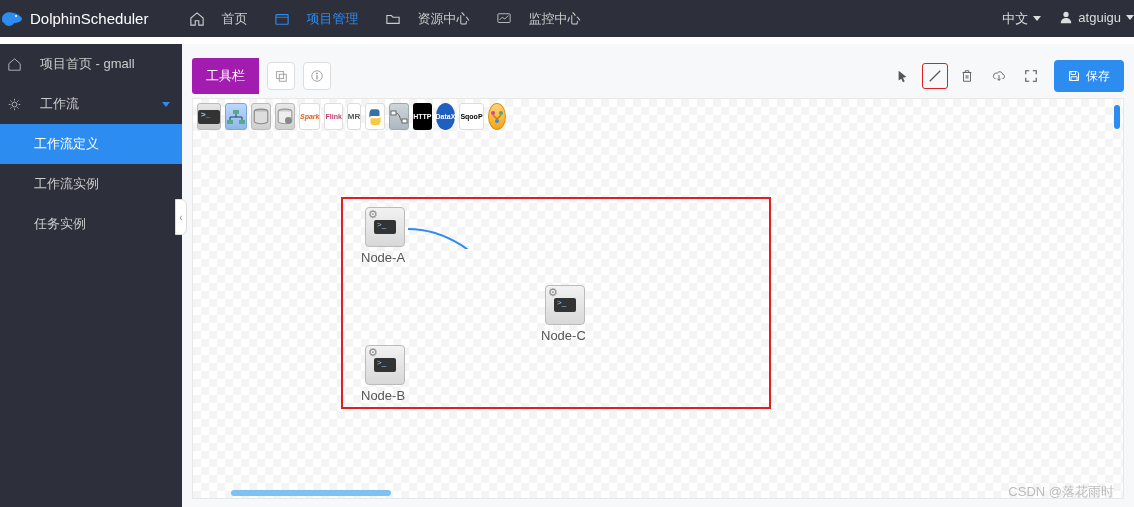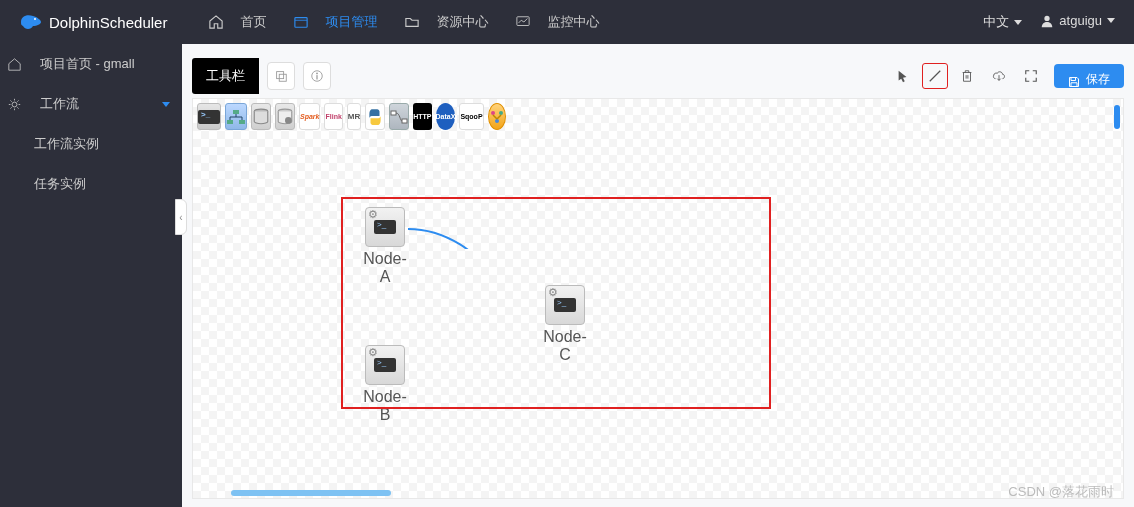--- a/index.html
+++ b/index.html
@@ -1,19 +1,19 @@
 <!DOCTYPE html>
 <html><head>
   <meta charset="utf-8">
   <style>
     * { margin: 0; padding: 0; box-sizing: border-box; }
     body { font-family: -apple-system, "Microsoft YaHei", sans-serif; font-size: 13px; color: #333; width: 1134px; height: 507px; overflow: hidden; position: relative; }
     
     
-    .topbar { height: 44px; background: #2d2f3a; display: flex; align-items: center; padding: 0 19px; color: #fff; }
+    .topbar { height: 37px; background: #2d2f3a; display: flex; align-items: center; padding: 0 0; color: #fff; }
     .logo { display: flex; align-items: center; gap: 6px; font-size: 15px; margin-right: 28px; }
     .logo-icon { width: 24px; height: 20px; display: inline-block; }
     .nav-item { display: flex; align-items: center; gap: 17px; padding: 0 14px; height: 44px; color: #ccc; cursor: pointer; font-size: 13px; }
     .nav-item.active { color: #2d8cf0; }
     .nav-item .nicon { width: 14px; height: 14px; }
     .topbar-right { margin-left: auto; display: flex; align-items: flex-start; gap: 18px; color: #ddd; font-size: 13px; }
     .tr-item { display: flex; align-items: center; gap: 5px; cursor: pointer; }
     .caret { width: 0; height: 0; border-left: 4px solid transparent; border-right: 4px solid transparent; border-top: 5px solid currentColor; display: inline-block; }
     
     
@@ -22,26 +22,26 @@
     .side-sub { padding-left: 34px; }
     .side-item.active { background: #2d8cf0; color: #fff; }
     .side-item .sicon { width: 13px; height: 13px; }
     .side-caret { position: absolute; right: 12px; color: #2d8cf0; }
     
     
     .main { position: absolute; left: 182px; top: 44px; right: 0; bottom: 0; background: #f7f8fa; }
     
     
     .toolbar { position: absolute; left: 10px; right: 10px; top: 14px; height: 36px; display: flex; align-items: center; }
-    .toolbar-label { background: #000000; color: #fff; padding: 0 14px; height: 36px; display: flex; align-items: center; font-size: 13px; border-radius: 3px 0 0 3px; }
+    .toolbar-label { background: #a21caf; color: #fff; padding: 0 14px; height: 36px; display: flex; align-items: center; font-size: 13px; border-radius: 3px 0 0 3px; }
     .toolbar-btn { width: 28px; height: 28px; margin-left: 8px; border: 1px solid #ddd; border-radius: 4px; background: #fff; display: flex; align-items: center; justify-content: center; cursor: pointer; color: #999; }
     .toolbar-spacer { flex: 1; }
     .tool-icon { width: 26px; height: 26px; display: flex; align-items: center; justify-content: center; cursor: pointer; color: #555; margin-left: 6px; border-radius: 3px; }
     .tool-icon.boxed-red { border: 1px solid #e02020; }
-    .save-btn { background: #2d8cf0; color: #fff; padding: 0 14px; height: 24px; border-radius: 4px; display: flex; align-items: flex-end; gap: 6px; cursor: pointer; font-size: 12px; margin-left: 10px; }
+    .save-btn { background: #2d8cf0; color: #fff; padding: 0 14px; height: 32px; border-radius: 4px; display: flex; align-items: center; gap: 6px; cursor: pointer; font-size: 12px; margin-left: 10px; }
     
     
     .canvas-wrap { position: absolute; left: 10px; right: 10px; top: 54px; bottom: 8px; background: #fff; border: 1px solid #e8e8e8; overflow: hidden; }
     .canvas { position: absolute; inset: 0; 
       background-image: 
         linear-gradient(45deg, #f4f4f4 25%, transparent 25%),
         linear-gradient(-45deg, #f4f4f4 25%, transparent 25%),
         linear-gradient(45deg, transparent 75%, #f4f4f4 75%),
         linear-gradient(-45deg, transparent 75%, #f4f4f4 75%);
       background-size: 16px 16px;
@@ -63,21 +63,21 @@
     .pal-py     { background:#fff; border:1px solid #ddd; }
     .pal-dep    { background: linear-gradient(#cfd5db,#aeb6bf); border:1px solid #9aa; color:#fff; }
     .pal-http   { background:#000; color:#fff; font-size:7px; }
     .pal-datax  { background:#1e5fbf; color:#fff; font-size:7px; border-radius: 50%; }
     .pal-sqoop  { background:#fff; border:1px solid #ddd; color:#000; font-size:7px; }
     .pal-cond   { background: linear-gradient(#ffd27a,#f2a51a); border:1px solid #e08f00; border-radius:50%; }
     .palette-collapse { position: absolute; left: -7px; top: 155px; width: 12px; height: 36px; background: #fff; border:1px solid #ddd; border-radius: 0 6px 6px 0; display:flex; align-items:center; justify-content:center; cursor:pointer; color:#888; font-size:10px; }
     
     
     .red-box { position: absolute; left: 148px; top: 98px; width: 430px; height: 212px; border: 2px solid #e02020; pointer-events: none; }
-    .node { position: absolute; width: 48px; text-align: center; font-size: 16px; color: #555; cursor: move; }
+    .node { position: absolute; width: 48px; font-size: 13px; color: #555; cursor: move; }
     .node-icon { width: 40px; height: 40px; margin: 0 auto 3px; background: linear-gradient(#f2f2f2,#d8d8d8); border:1px solid #bbb; border-radius: 4px; display:flex; align-items:center; justify-content:center; position:relative; }
     .node-icon:before { content: "⚙"; position:absolute; left:2px; top:0; font-size:11px; color:#888; }
     .node-term { width:22px; height:14px; background:#333; border-radius:2px; position:relative; }
     .node-term:after { content:">_"; color:#9cf; font-size:8px; position:absolute; left:3px; top:0; }
     .edges { position:absolute; inset:0; pointer-events:none; }
     
     .watermark { position:absolute; right:20px; bottom:6px; color:#bbb; font-size:13px; }
   </style>
 </head>
 <body>
@@ -141,20 +141,23 @@
       </svg>
     <span>项目首页 - gmall</span>
   </div>
   <div class="side-item">
     <svg class="sicon" viewBox="0 0 16 16">
         <circle cx="8" cy="8" r="3" fill="none" stroke="currentColor"></circle>
         <path d="M8 1 V3 M8 13 V15 M1 8 H3 M13 8 H15 M3 3 L4.5 4.5 M11.5 11.5 L13 13 M3 13 L4.5 11.5 M11.5 4.5 L13 3" stroke="currentColor"></path>
       </svg>
     <span>工作流</span>
     <span class="side-caret caret"></span>
+  </div>
+  <div class="side-item side-sub active">
+    <span>工作流定义</span>
   </div>
   <div class="side-item side-sub">
     <span>工作流实例</span>
   </div>
   <div class="side-item side-sub">
     <span>任务实例</span>
   </div>
 </div>
 
 <div class="main">

